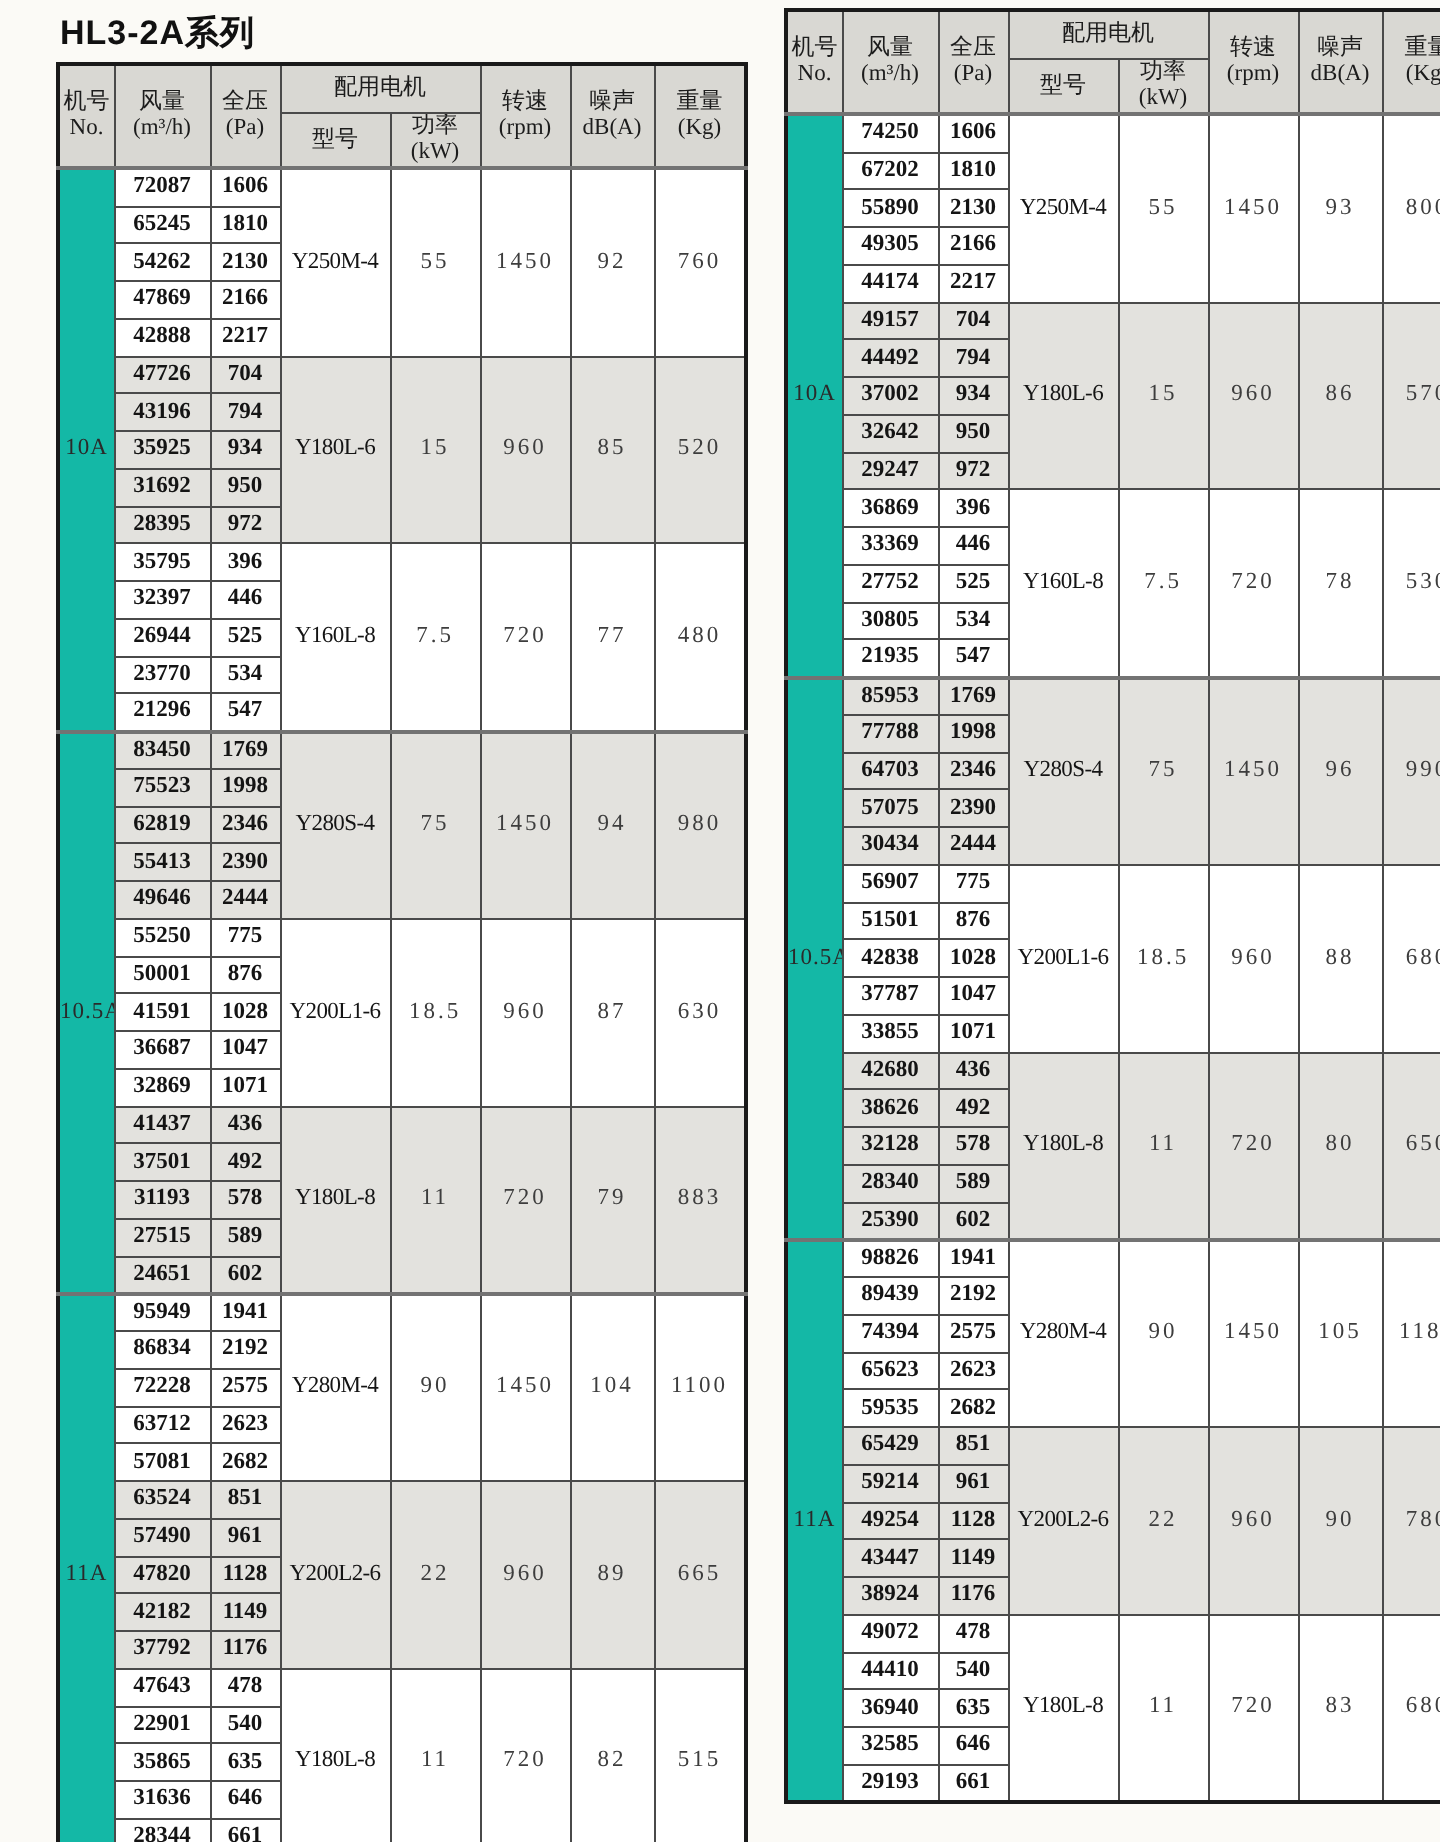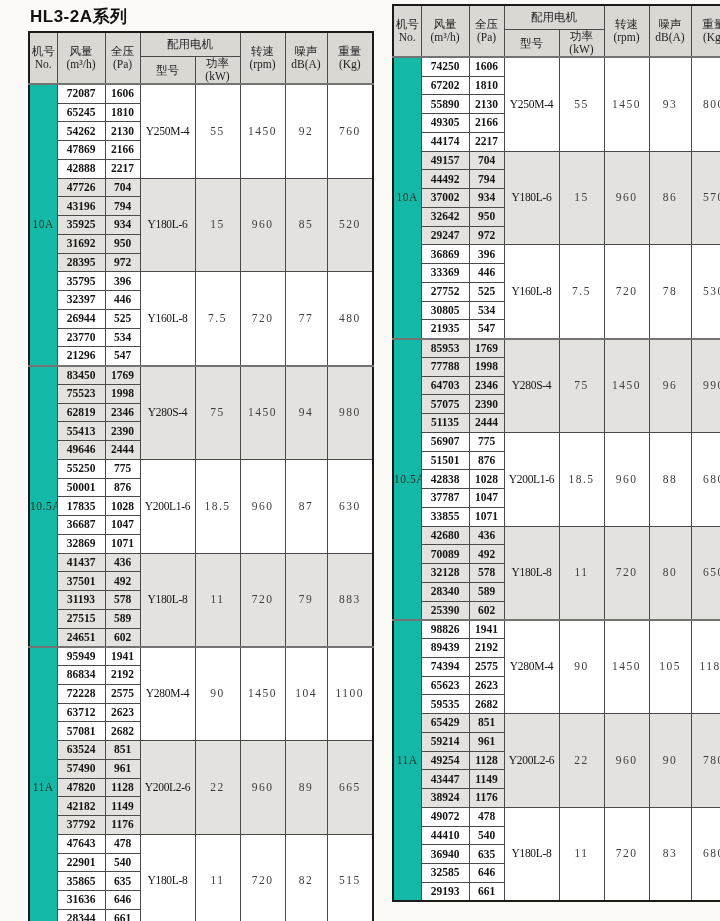--- a/index.html
+++ b/index.html
@@ -214,21 +214,21 @@
               <td class="val" rowspan="5">18.5</td>
               <td class="val" rowspan="5">960</td>
               <td class="val" rowspan="5">87</td>
               <td class="val" rowspan="5">630</td>
             </tr>
             <tr class="plain">
               <td class="num">50001</td>
               <td class="num">876</td>
             </tr>
             <tr class="plain">
-              <td class="num">17835</td>
+              <td class="num">41591</td>
               <td class="num">1028</td>
             </tr>
             <tr class="plain">
               <td class="num">36687</td>
               <td class="num">1047</td>
             </tr>
             <tr class="plain">
               <td class="num">32869</td>
               <td class="num">1071</td>
             </tr>
@@ -475,21 +475,21 @@
             </tr>
             <tr class="shaded">
               <td class="num">64703</td>
               <td class="num">2346</td>
             </tr>
             <tr class="shaded">
               <td class="num">57075</td>
               <td class="num">2390</td>
             </tr>
             <tr class="shaded">
-              <td class="num">51135</td>
+              <td class="num">30434</td>
               <td class="num">2444</td>
             </tr>
             <tr class="plain">
               <td class="num">56907</td>
               <td class="num">775</td>
               <td class="model" rowspan="5">Y200L1-6</td>
               <td class="val" rowspan="5">18.5</td>
               <td class="val" rowspan="5">960</td>
               <td class="val" rowspan="5">88</td>
               <td class="val" rowspan="5">680</td>
@@ -513,21 +513,21 @@
             <tr class="shaded">
               <td class="num">42680</td>
               <td class="num">436</td>
               <td class="model" rowspan="5">Y180L-8</td>
               <td class="val" rowspan="5">11</td>
               <td class="val" rowspan="5">720</td>
               <td class="val" rowspan="5">80</td>
               <td class="val" rowspan="5">650</td>
             </tr>
             <tr class="shaded">
-              <td class="num">70089</td>
+              <td class="num">38626</td>
               <td class="num">492</td>
             </tr>
             <tr class="shaded">
               <td class="num">32128</td>
               <td class="num">578</td>
             </tr>
             <tr class="shaded">
               <td class="num">28340</td>
               <td class="num">589</td>
             </tr>

